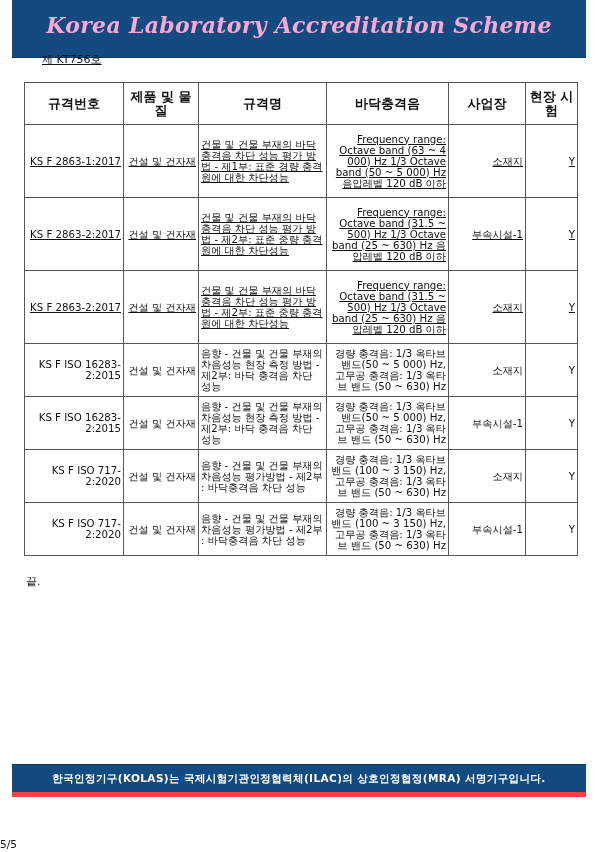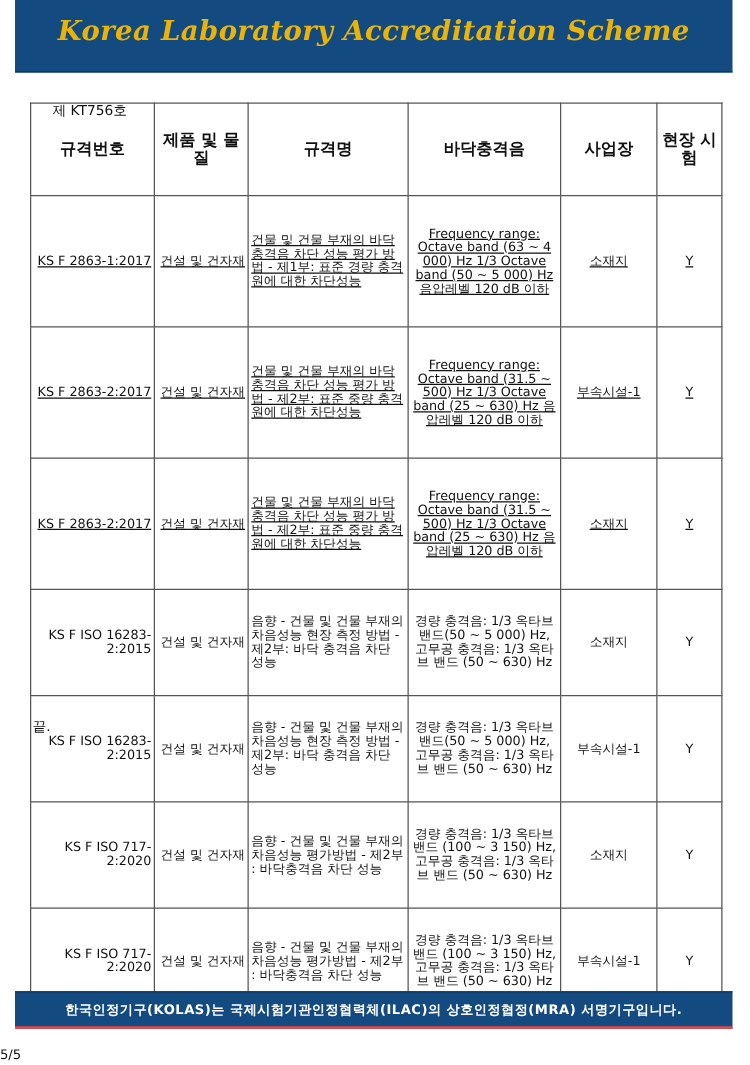--- a/index.html
+++ b/index.html
@@ -1,39 +1,39 @@
 <!DOCTYPE html>
 <html><head>
 <meta charset="utf-8">
 <style>
   html, body { margin: 0; padding: 0; background: #ffffff; }
   body { width: 600px; height: 852px; position: relative; overflow: hidden;
          font-family: "DejaVu Sans", sans-serif; color: #111; }
   .header-band { position: absolute; left: 12px; top: 0; width: 574px; height: 57px;
                  background: #134a80; border-bottom: 1px solid #0c3560; }
   .header-title { position: absolute; left: 0; right: 0; top: 12px; text-align: center;
-                  color: #eab308; font-family: "DejaVu Serif", serif; font-style: italic;
+                  color: #f9a8d4; font-family: "DejaVu Serif", serif; font-style: italic;
                   font-weight: bold; font-size: 22px; letter-spacing: 0.3px; }
-  .cert-no { position: absolute; left: 42px; top: 81px; font-size: 11px; }
+  .cert-no { position: absolute; left: 42px; top: 52px; font-size: 11px; text-decoration: underline; }
   table.scope { position: absolute; left: 24px; top: 82px; width: 553px;
                 border-collapse: collapse; table-layout: fixed; }
-  table.scope th, table.scope td { border: 1px solid #555; padding: 16px 2px;
+  table.scope th, table.scope td { border: 1px solid #555; padding: 0 2px;
                 font-size: 10.2px; line-height: 11px; vertical-align: middle; }
   table.scope th { font-weight: bold; font-size: 13px; line-height: 14px;
                    text-align: center; height: 41px; }
   td.std { text-align: right; font-size: 10.8px; line-height: 12px; }
   td.prod { text-align: right; font-size: 10.8px; }
   td.name { text-align: left; }
-  td.range { text-align: center; }
-  td.site, td.onsite { text-align: center; font-size: 10.8px; }
+  td.range { text-align: right; }
+  td.site, td.onsite { text-align: right; font-size: 10.8px; }
   tr.r-tall td { height: 72px; text-decoration: underline; }
   tr.r-short td { height: 52px; }
   .end-mark { position: absolute; left: 26px; top: 574px; font-size: 11px; }
-  .footer-band { position: absolute; left: 12px; top: 793px; width: 574px; height: 27px;
-                 background: #134a80; border-top: 1px solid #0c3560; border-bottom: 2px solid #ef4444; }
+  .footer-band { position: absolute; left: 12px; top: 764px; width: 574px; height: 27px;
+                 background: #134a80; border-top: 1px solid #0c3560; border-bottom: 5px solid #ef4444; }
   .footer-text { position: absolute; left: 0; right: 0; top: 7px; text-align: center;
                  color: #ffffff; font-size: 10.5px; font-weight: bold; letter-spacing: 0.4px; }
   .page-no { position: absolute; left: 0; right: 0; top: 838px; text-align: left; font-size: 10.5px; }
 </style>
 </head>
 <body>
 
 <div class="header-band">
   <div class="header-title">Korea Laboratory Accreditation Scheme</div>
 </div>

